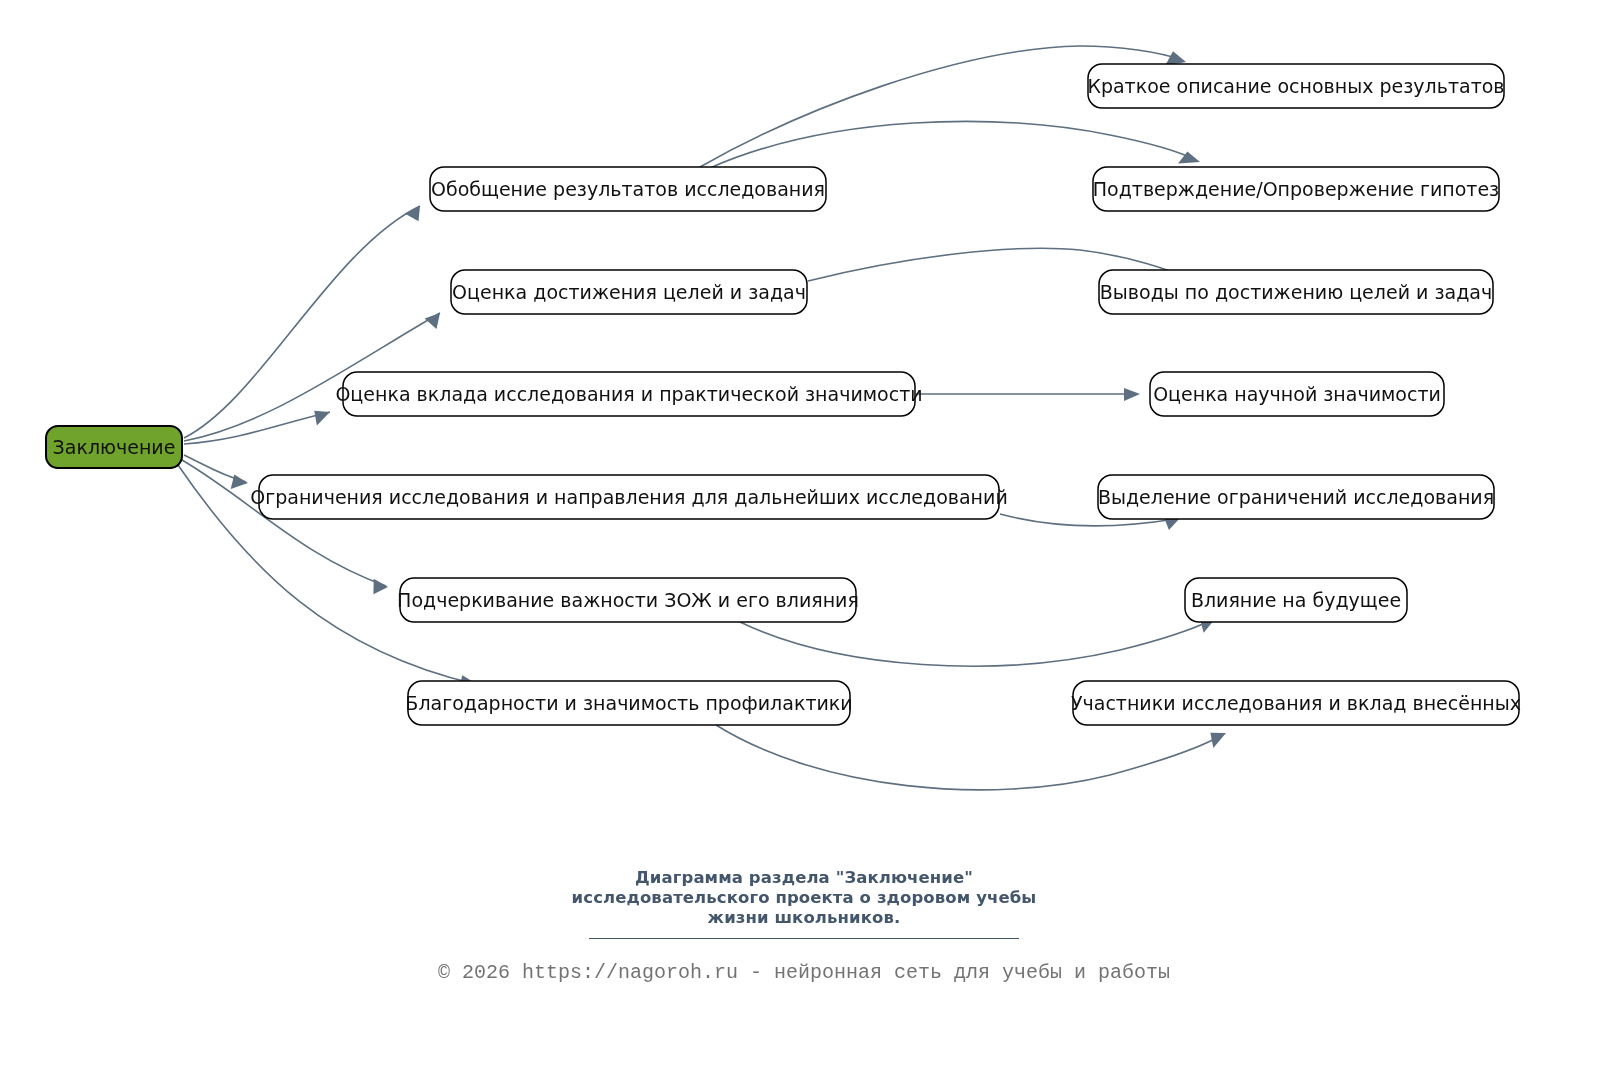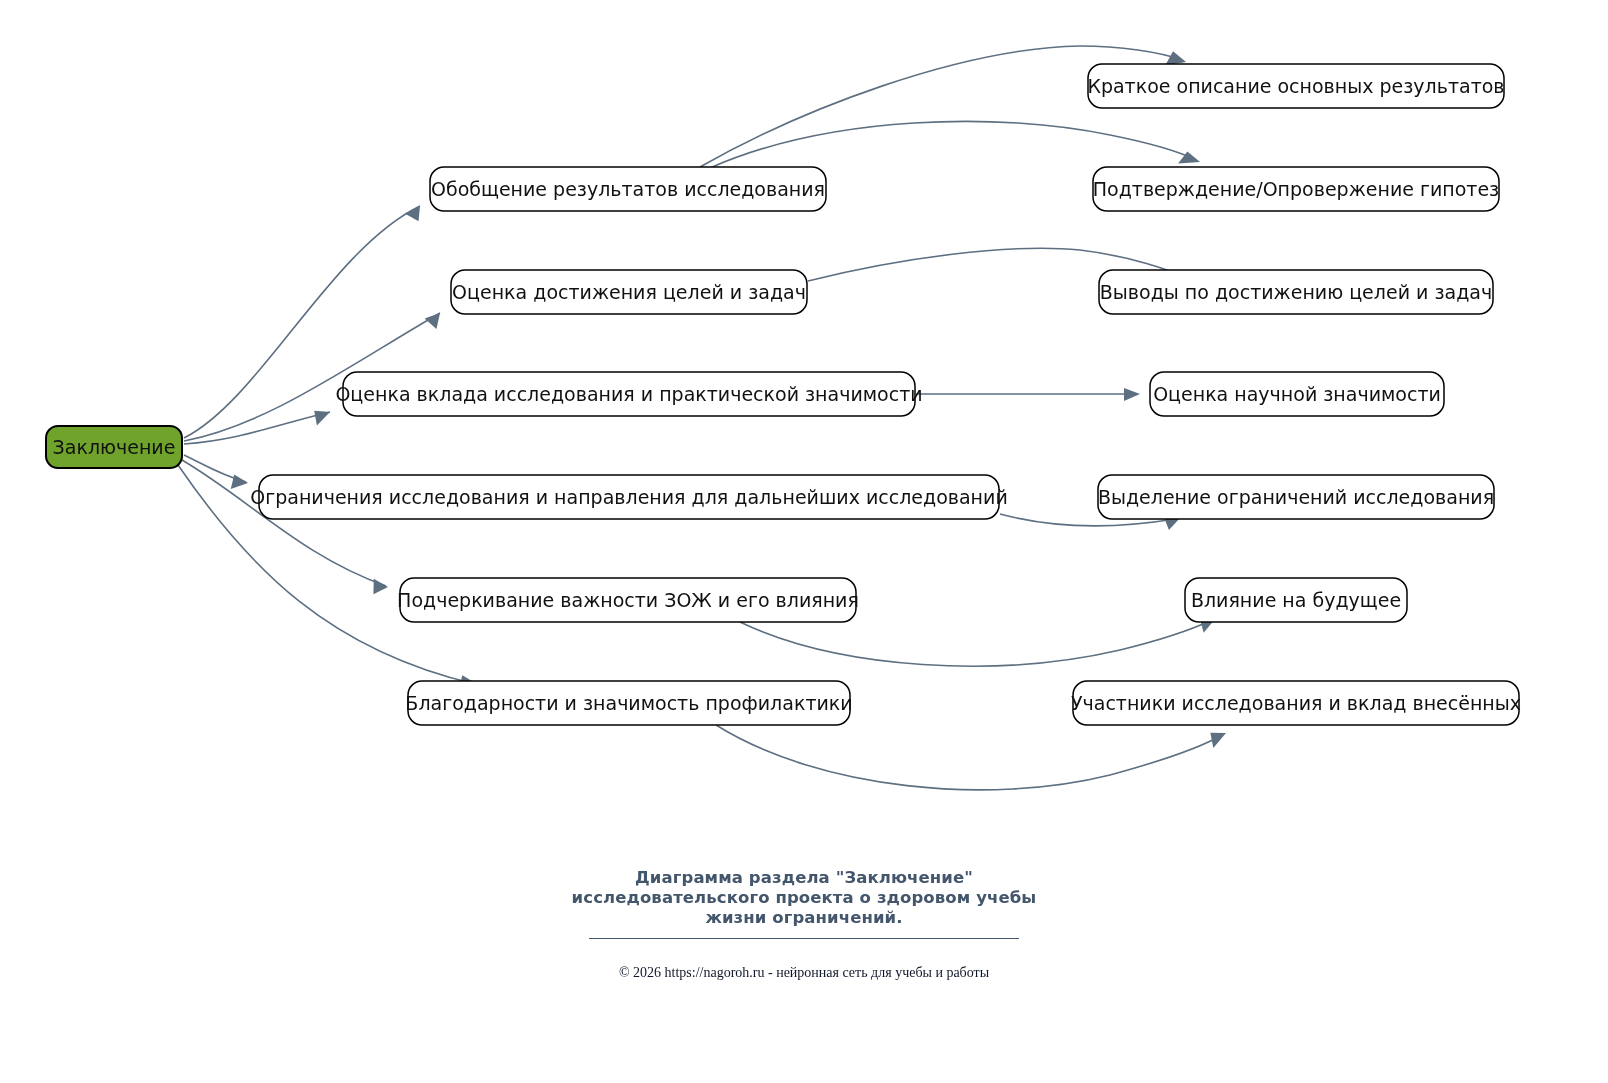--- a/index.html
+++ b/index.html
@@ -80,23 +80,23 @@
     position: absolute;
     top: 938px;
     left: 50%;
     transform: translateX(-50%);
     width: 430px;
     border-top: 1.5px solid #44566b;
     height: 0;
   }
   #footer-copyright {
     top: 960px;
-    font-family: Liberation Serif, serif;
-    font-size: 14px;
-    color: #0f172a;
+    font-family: Liberation Mono, monospace;
+    font-size: 20px;
+    color: #737373;
     line-height: 26px;
   }
 </style>
 </head>
 <body>
 
 <div id="diagram-root">
 
   <svg id="mindmap" viewBox="0 0 1608 1083">
 
@@ -239,20 +239,20 @@
     <g>
       <rect class="node-box" x="1073" y="681" width="446" height="44" rx="14" ry="14"></rect>
       <text class="node-label" x="1296" y="704">Участники исследования и вклад внесённых</text>
     </g>
 
   </svg>
 
   <div class="footer" id="footer-title">
     <div>Диаграмма раздела "Заключение"</div>
     <div>исследовательского проекта о здоровом учебы</div>
-    <div>жизни ограничений.</div>
+    <div>жизни школьников.</div>
   </div>
 
   <div id="footer-rule"></div>
 
   <div class="footer" id="footer-copyright">© 2026 https://nagoroh.ru - нейронная сеть для учебы и работы</div>
 
 </div>
 
 </body></html>

